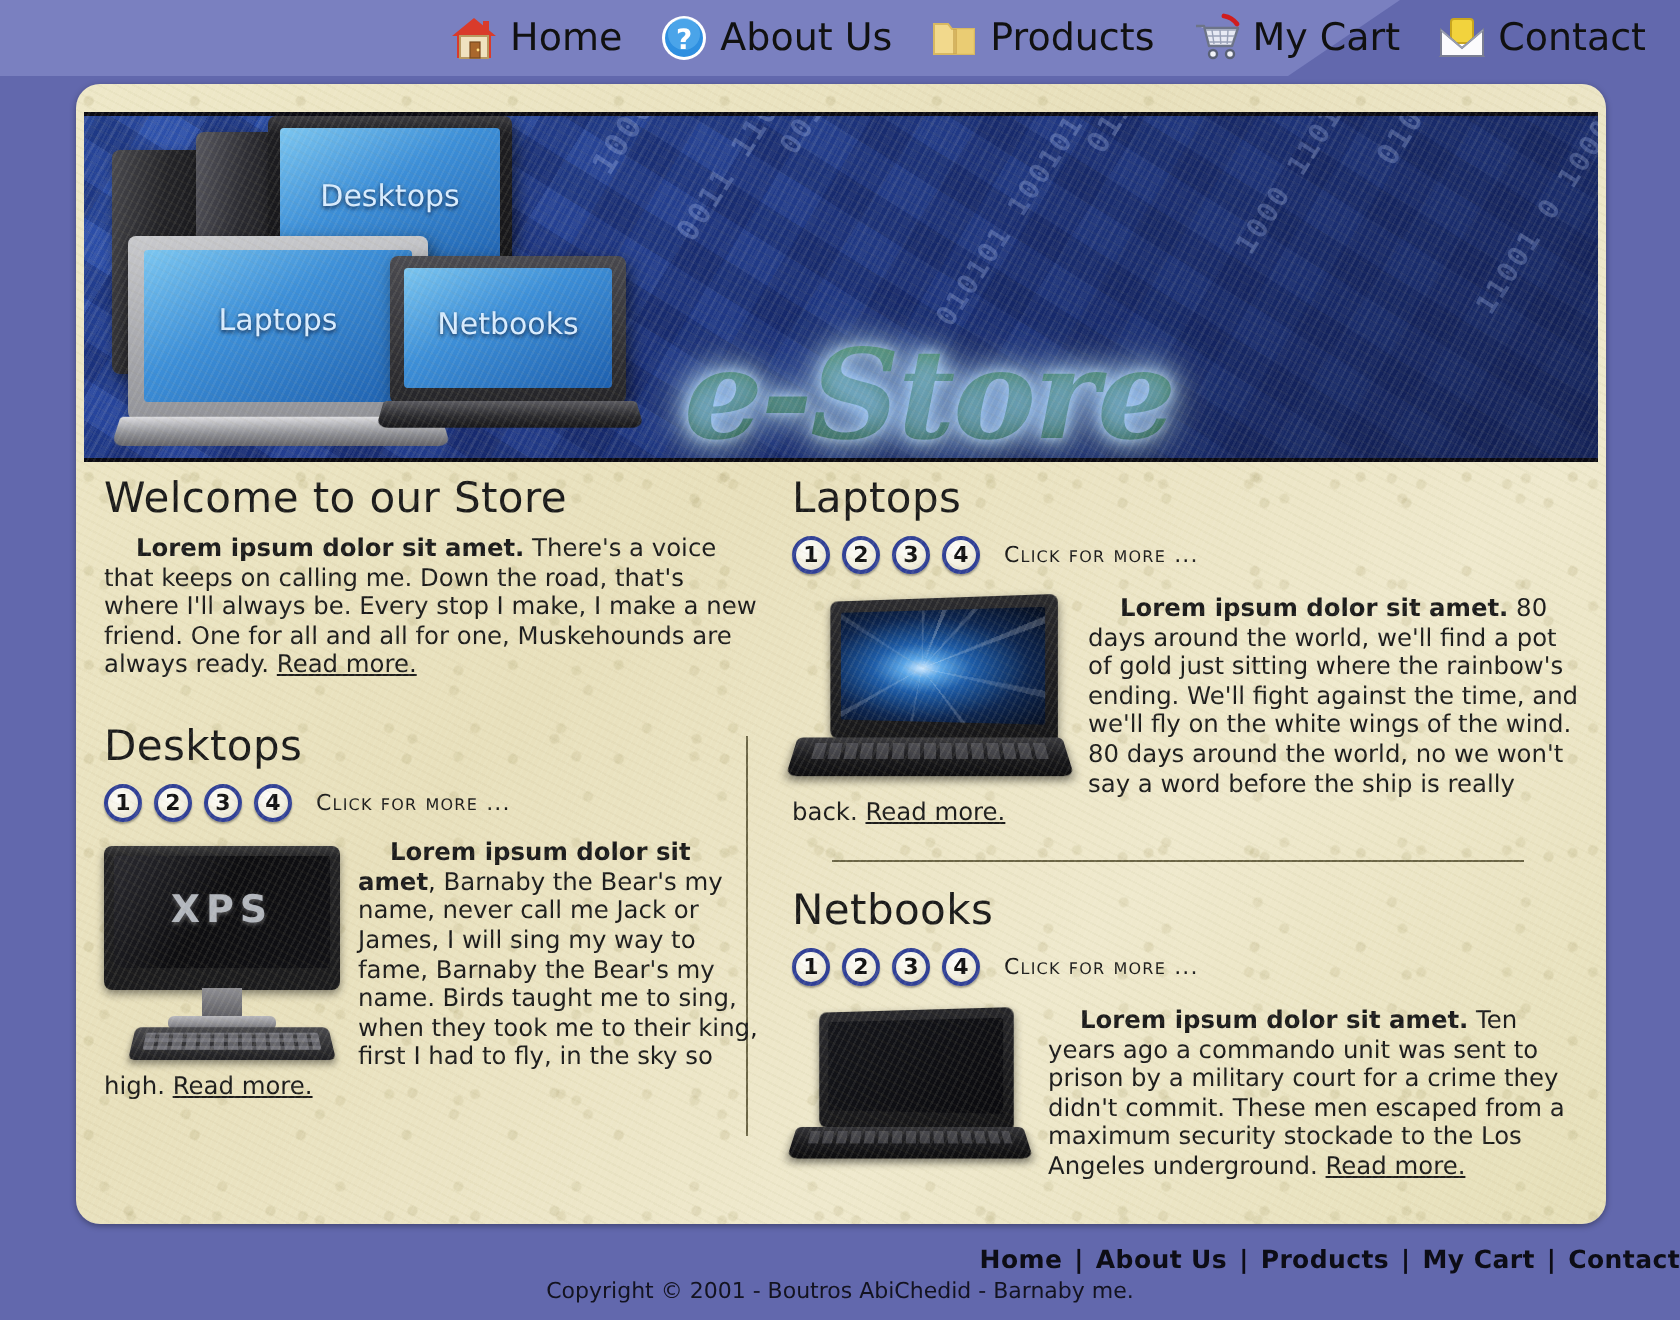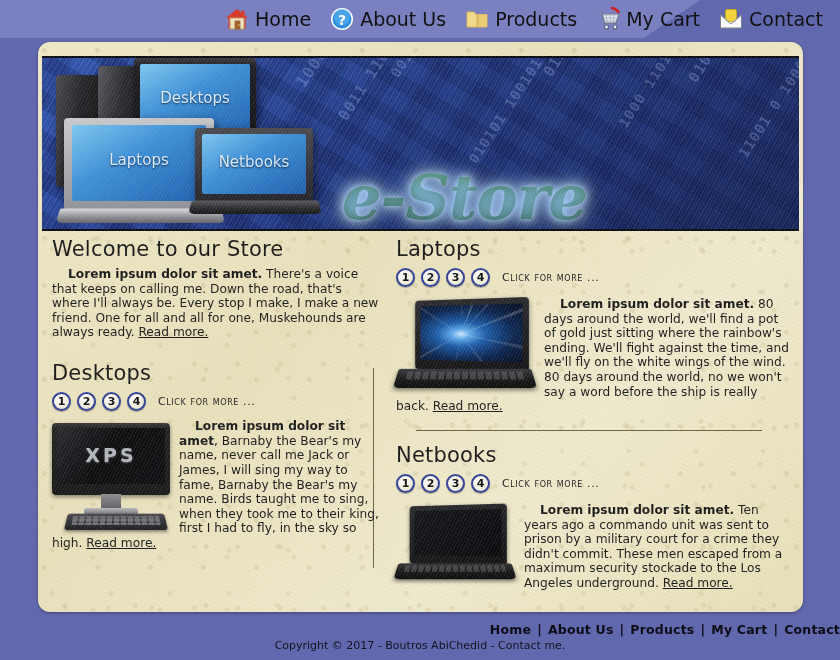--- a/index.html
+++ b/index.html
@@ -517,15 +517,15 @@
 
     </div>
   </div>
 </div>
 
 <div id="footer">
   <p id="footnav">
     <a>Home</a><span class="sep">|</span><a>About Us</a><span class="sep">|</span><a>Products</a><span class="sep">|</span><a>My Cart</a><span class="sep">|</span><a>Contact</a>
   </p>
   <p id="copyright">
-    <span>Copyright © 2017 - Boutros  AbiChedid - </span><a>Contact me.</a>
+    <span>Copyright © 2001 - Boutros  AbiChedid - </span><a>Barnaby me.</a>
   </p>
 </div>
 
 </body></html>

